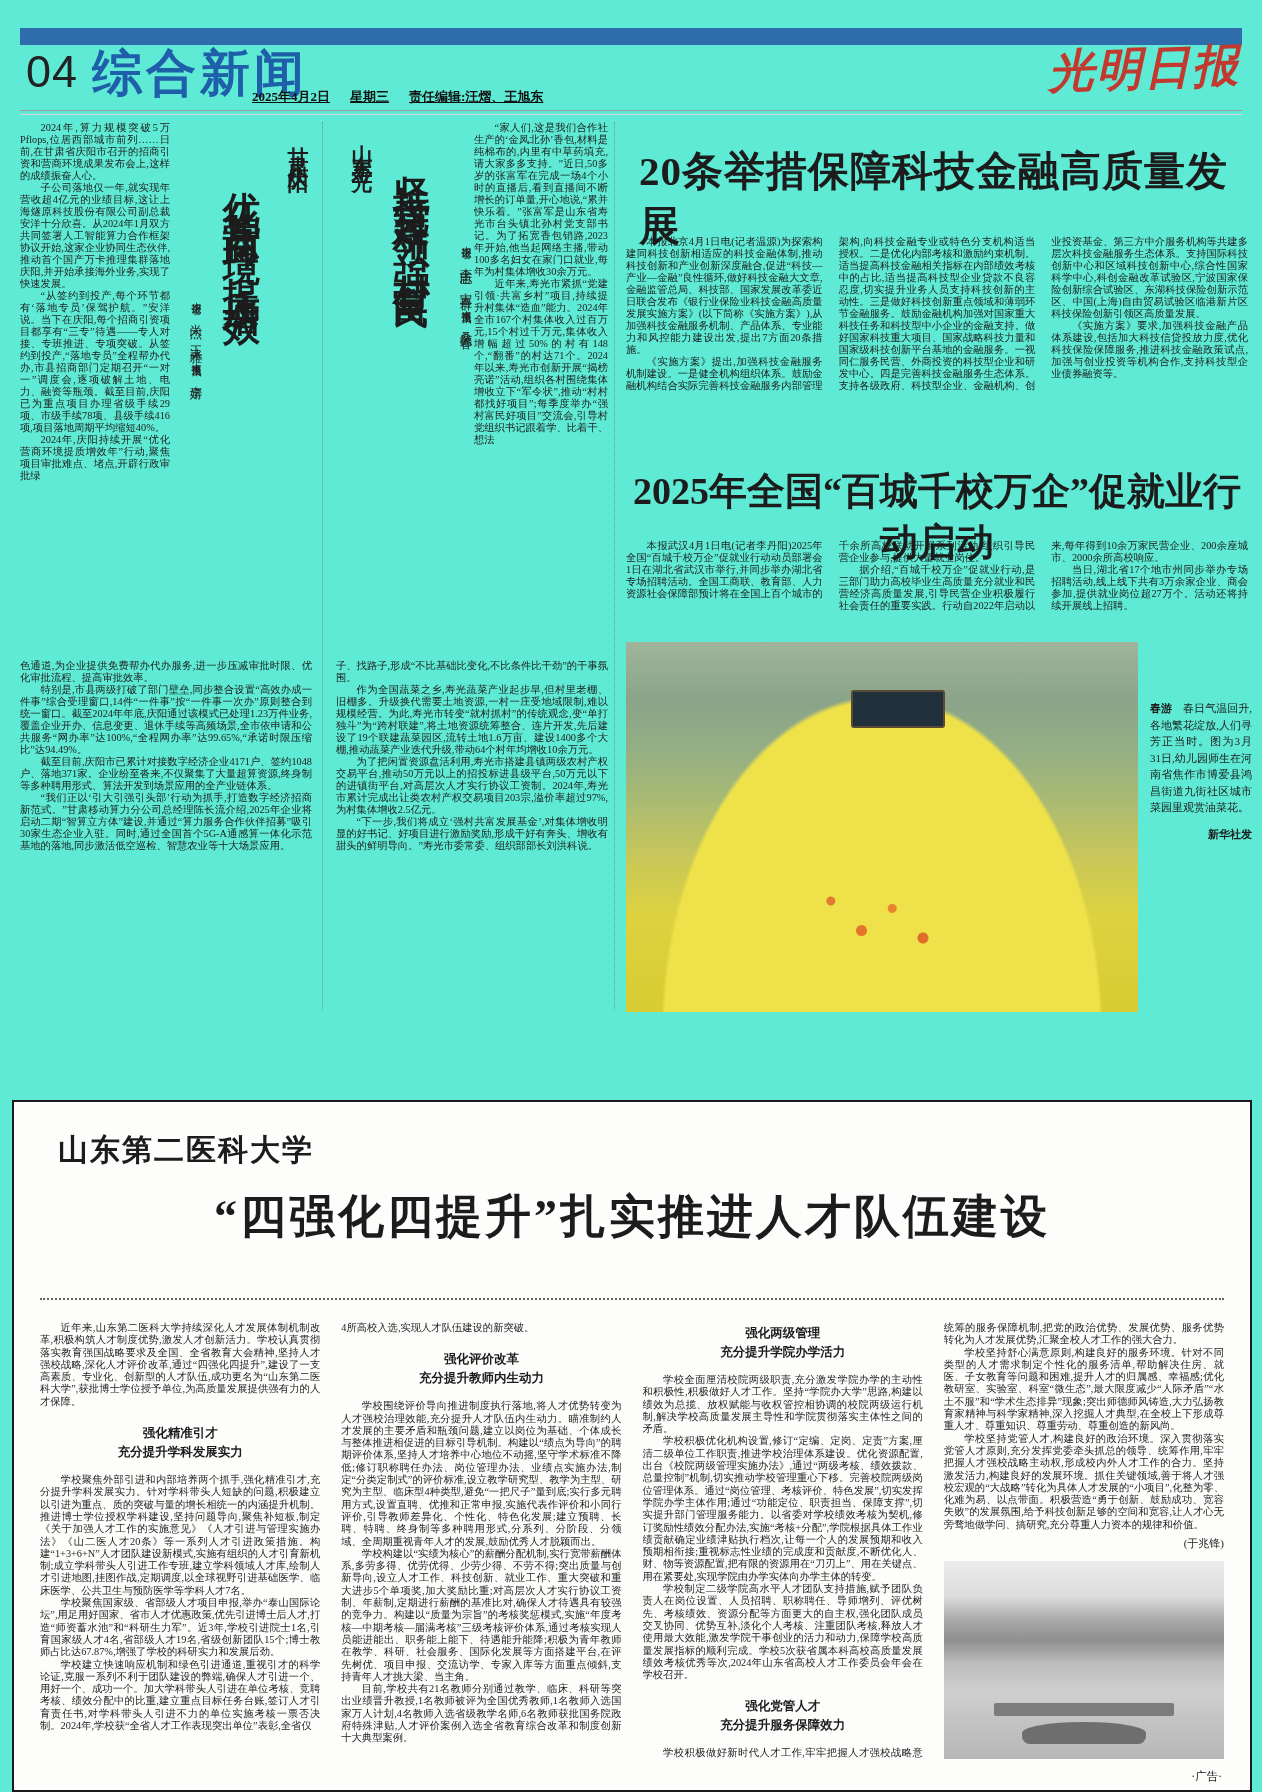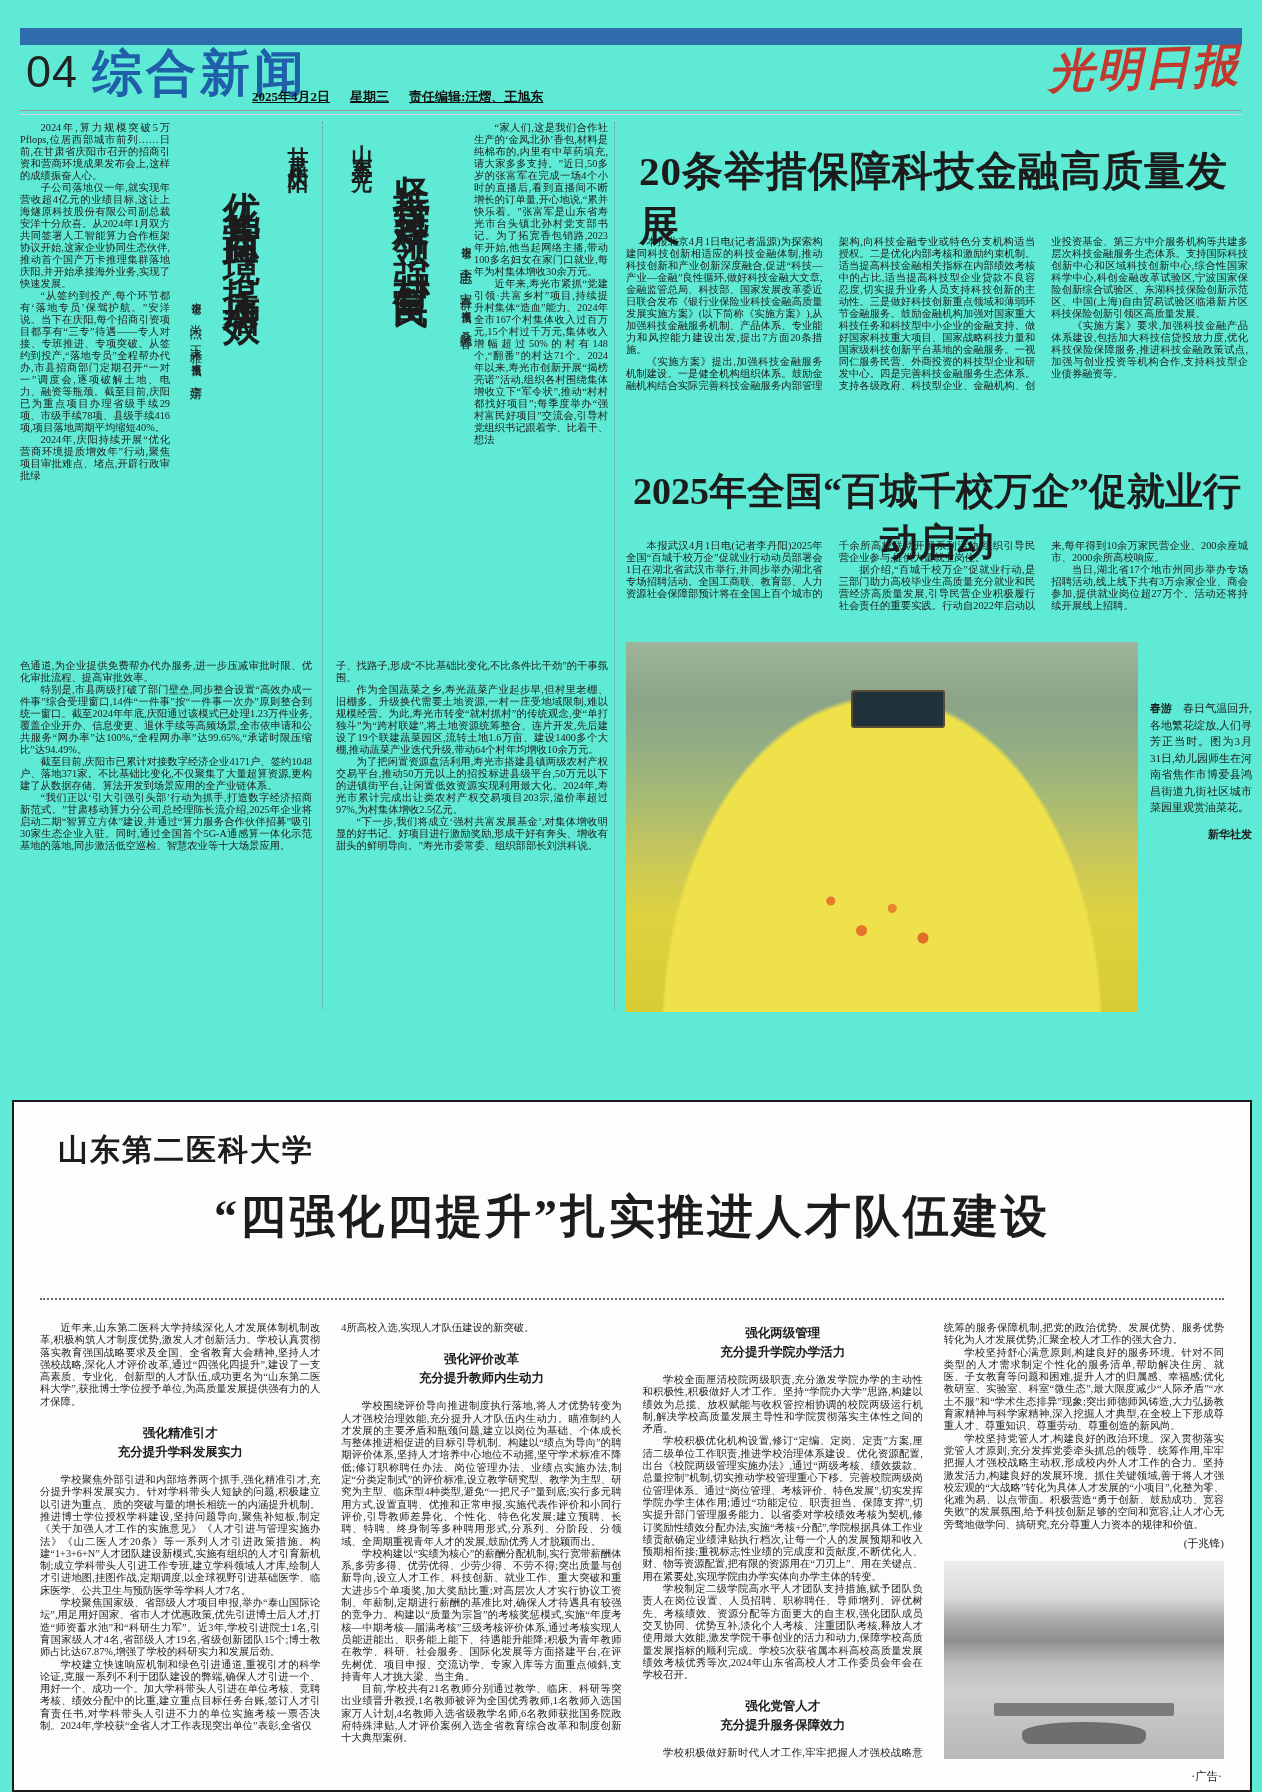--- a/index.html
+++ b/index.html
@@ -114,39 +114,39 @@
     </div>
     <div class="vcol v-byline a1-byline">
       <span class="role">本报记者</span><span>　尚杰　王冰雅</span><span class="role">　本报通讯员</span><span>　李婧</span>
     </div>
     <div class="vcol v-headline a1-head">优化营商环境 提质增效</div>
     <div class="vcol v-kicker a1-kicker">甘肃庆阳:</div>
   </div>
   <div class="bodytext a1-wide">
     <p class="noind">色通道,为企业提供免费帮办代办服务,进一步压减审批时限、优化审批流程、提高审批效率。</p>
     <p>特别是,市县两级打破了部门壁垒,同步整合设置“高效办成一件事”综合受理窗口,14件“一件事”按“一件事一次办”原则整合到统一窗口。截至2024年年底,庆阳通过该模式已处理1.23万件业务,覆盖企业开办、信息变更、退休手续等高频场景,全市依申请和公共服务“网办率”达100%,“全程网办率”达99.65%,“承诺时限压缩比”达94.49%。</p>
-    <p>截至目前,庆阳市已累计对接数字经济企业4171户、签约1048户、落地371家。不比基础比变化,不仅聚集了大量超算资源,更构建了从数据存储、算法开发到场景应用的全产业链体系。</p>
+    <p>截至目前,庆阳市已累计对接数字经济企业4171户、签约1048户、落地371家。企业纷至沓来,不仅聚集了大量超算资源,终身制等多种聘用形式、算法开发到场景应用的全产业链体系。</p>
     <p>“我们正以‘引大引强引头部’行动为抓手,打造数字经济招商新范式。”甘肃移动算力分公司总经理陈长流介绍,2025年企业将启动二期“智算立方体”建设,并通过“算力服务合作伙伴招募”吸引30家生态企业入驻。同时,通过全国首个5G-A通感算一体化示范基地的落地,同步激活低空巡检、智慧农业等十大场景应用。</p>
   </div>
 
   <div class="art-top a2-top">
     <div class="vcol v-kicker a2-kicker">山东寿光:</div>
     <div class="vcol v-headline a2-head">坚持党建引领 强村富民</div>
     <div class="vcol v-byline a2-byline">
       <span class="role">本报记者</span><span>　李志臣　宋喜群</span><span class="role">　本报通讯员</span><span>　桑德春</span>
     </div>
     <div class="bodytext a2-body">
       <p>“家人们,这是我们合作社生产的‘金凤北孙’香包,材料是纯棉布的,内里有中草药填充,请大家多多支持。”近日,50多岁的张富军在完成一场4个小时的直播后,看到直播间不断增长的订单量,开心地说,“累并快乐着。”张富军是山东省寿光市台头镇北孙村党支部书记。为了拓宽香包销路,2023年开始,他当起网络主播,带动100多名妇女在家门口就业,每年为村集体增收30余万元。</p>
       <p>近年来,寿光市紧抓“党建引领·共富乡村”项目,持续提升村集体“造血”能力。2024年全市167个村集体收入过百万元,15个村过千万元,集体收入增幅超过50%的村有148个,“翻番”的村达71个。2024年以来,寿光市创新开展“揭榜亮诺”活动,组织各村围绕集体增收立下“军令状”,推动“村村都找好项目”;每季度举办“强村富民好项目”交流会,引导村党组织书记跟着学、比着干、想法</p>
     </div>
   </div>
   <div class="bodytext a2-wide">
     <p class="noind">子、找路子,形成“不比基础比变化,不比条件比干劲”的干事氛围。</p>
     <p>作为全国蔬菜之乡,寿光蔬菜产业起步早,但村里老棚、旧棚多。升级换代需要土地资源,一村一庄受地域限制,难以规模经营。为此,寿光市转变“就村抓村”的传统观念,变“单打独斗”为“跨村联建”,将土地资源统筹整合、连片开发,先后建设了19个联建蔬菜园区,流转土地1.6万亩、建设1400多个大棚,推动蔬菜产业迭代升级,带动64个村年均增收10余万元。</p>
-    <p>为了把闲置资源盘活利用,寿光市搭建县镇两级农村产权交易平台,推动50万元以上的招投标进县级平台,50万元以下的进镇街平台,让闲置低效资源实现利用最大化。2024年,寿光市累计完成出让类农村产权交易项目203宗,溢价率超过97%,为村集体增收2.5亿元。</p>
+    <p>为了把闲置资源盘活利用,寿光市搭建县镇两级农村产权交易平台,推动50万元以上的招投标进县级平台,50万元以下的进镇街平台,对高层次人才实行协议工资制。2024年,寿光市累计完成出让类农村产权交易项目203宗,溢价率超过97%,为村集体增收2.5亿元。</p>
     <p>“下一步,我们将成立‘强村共富发展基金’,对集体增收明显的好书记、好项目进行激励奖励,形成干好有奔头、增收有甜头的鲜明导向。”寿光市委常委、组织部部长刘洪科说。</p>
   </div>
 
   <div class="h-fin">20条举措保障科技金融高质量发展</div>
   <div class="bodytext b-fin">
     <p>本报北京4月1日电(记者温源)为探索构建同科技创新相适应的科技金融体制,推动科技创新和产业创新深度融合,促进“科技—产业—金融”良性循环,做好科技金融大文章,金融监管总局、科技部、国家发展改革委近日联合发布《银行业保险业科技金融高质量发展实施方案》(以下简称《实施方案》),从加强科技金融服务机制、产品体系、专业能力和风控能力建设出发,提出7方面20条措施。</p>
     <p>《实施方案》提出,加强科技金融服务机制建设。一是健全机构组织体系。鼓励金融机构结合实际完善科技金融服务内部管理架构,向科技金融专业或特色分支机构适当授权。二是优化内部考核和激励约束机制。适当提高科技金融相关指标在内部绩效考核中的占比,适当提高科技型企业贷款不良容忍度,切实提升业务人员支持科技创新的主动性。三是做好科技创新重点领域和薄弱环节金融服务。鼓励金融机构加强对国家重大科技任务和科技型中小企业的金融支持。做好国家科技重大项目、国家战略科技力量和国家级科技创新平台基地的金融服务。一视同仁服务民营、外商投资的科技型企业和研发中心。四是完善科技金融服务生态体系。支持各级政府、科技型企业、金融机构、创业投资基金、第三方中介服务机构等共建多层次科技金融服务生态体系。支持国际科技创新中心和区域科技创新中心,综合性国家科学中心,科创金融改革试验区,宁波国家保险创新综合试验区、东湖科技保险创新示范区、中国(上海)自由贸易试验区临港新片区科技保险创新引领区高质量发展。</p>
     <p>《实施方案》要求,加强科技金融产品体系建设,包括加大科技信贷投放力度,优化科技保险保障服务,推进科技金融政策试点,加强与创业投资等机构合作,支持科技型企业债券融资等。</p>
   </div>
 

